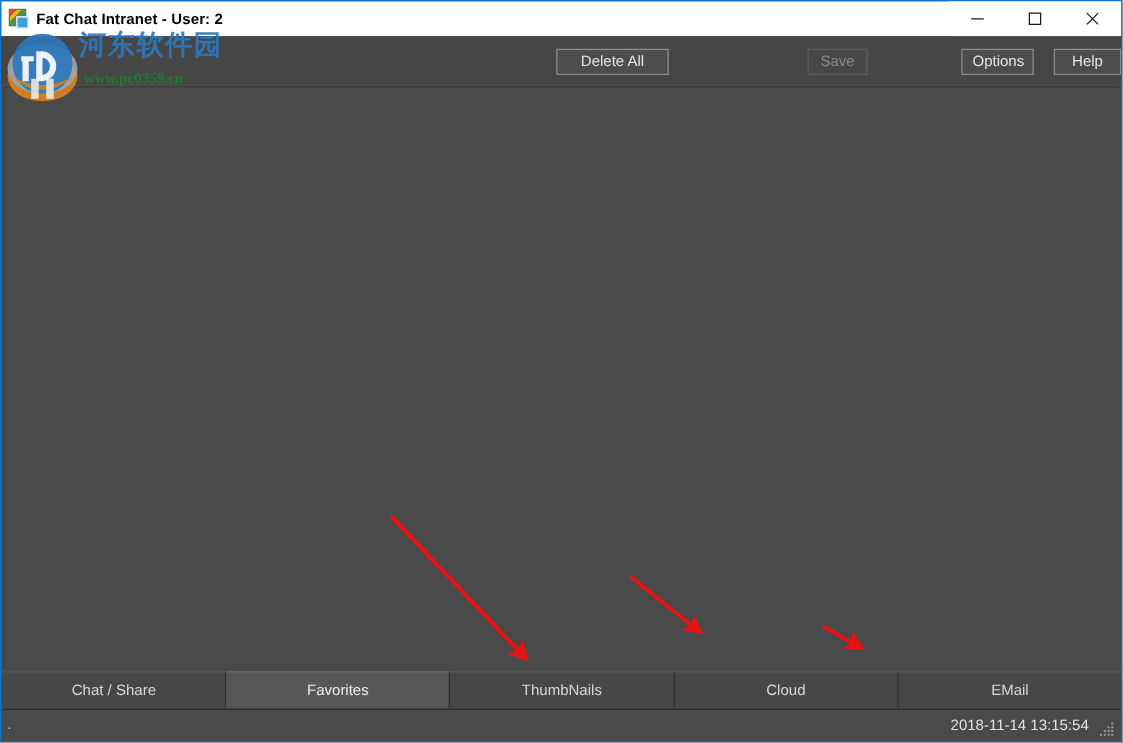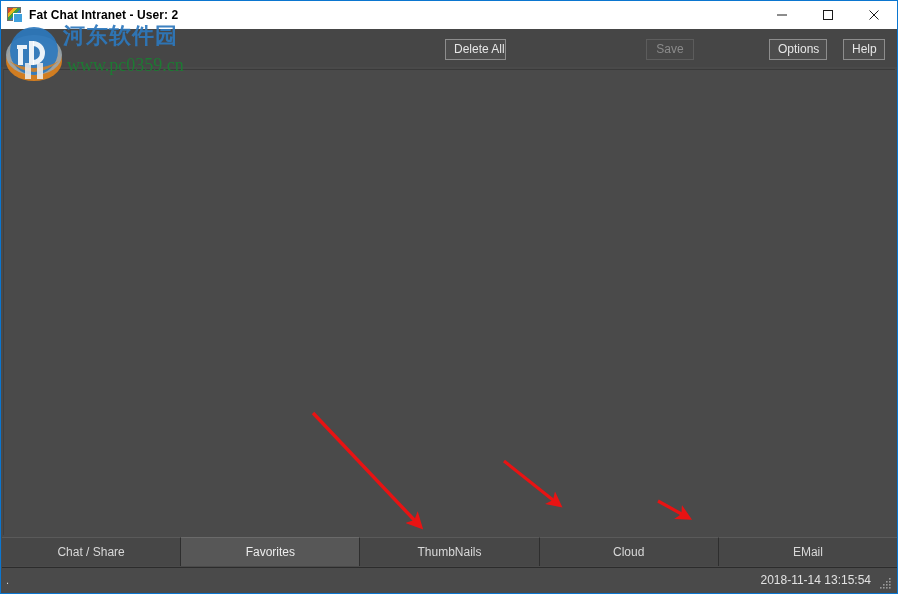--- a/index.html
+++ b/index.html
@@ -106,24 +106,24 @@
     box-sizing: border-box;
     padding: 0 8px;
     white-space: nowrap;
     cursor: default;
   }
   .tool-btn.disabled {
     color: #8b8b8b;
     border-color: #5c5c5c;
     background: #474747;
   }
-  #btn-delete-all { left: 444px; width: 61px; }
+  #btn-delete-all { left: 444px; width: 90px; }
   #btn-save       { left: 645px; width: 48px; }
   #btn-options    { left: 768px; width: 58px; }
-  #btn-help       { left: 842px; width: 42px; }
+  #btn-help       { left: 842px; width: 54px; }
 
   
   #watermark {
     position: absolute;
     left: 0; top: 18px;
     width: 230px; height: 74px;
     pointer-events: none;
     z-index: 40;
   }
   #wm-logo {
@@ -139,22 +139,22 @@
     font-weight: bold;
     color: #2d78bd;
     letter-spacing: 1px;
     white-space: nowrap;
     opacity: 0.92;
   }
   #wm-url {
     position: absolute;
     left: 66px; top: 36px;
     font-family: "Liberation Serif", serif;
-    font-size: 18px;
-    font-weight: normal;
+    font-size: 12px;
+    font-weight: bold;
     color: #1d7a33;
     white-space: nowrap;
   }
 
   
   #content-panel {
     position: absolute;
     left: 2px; top: 68px;
     width: 892px;
     height: 466px;

